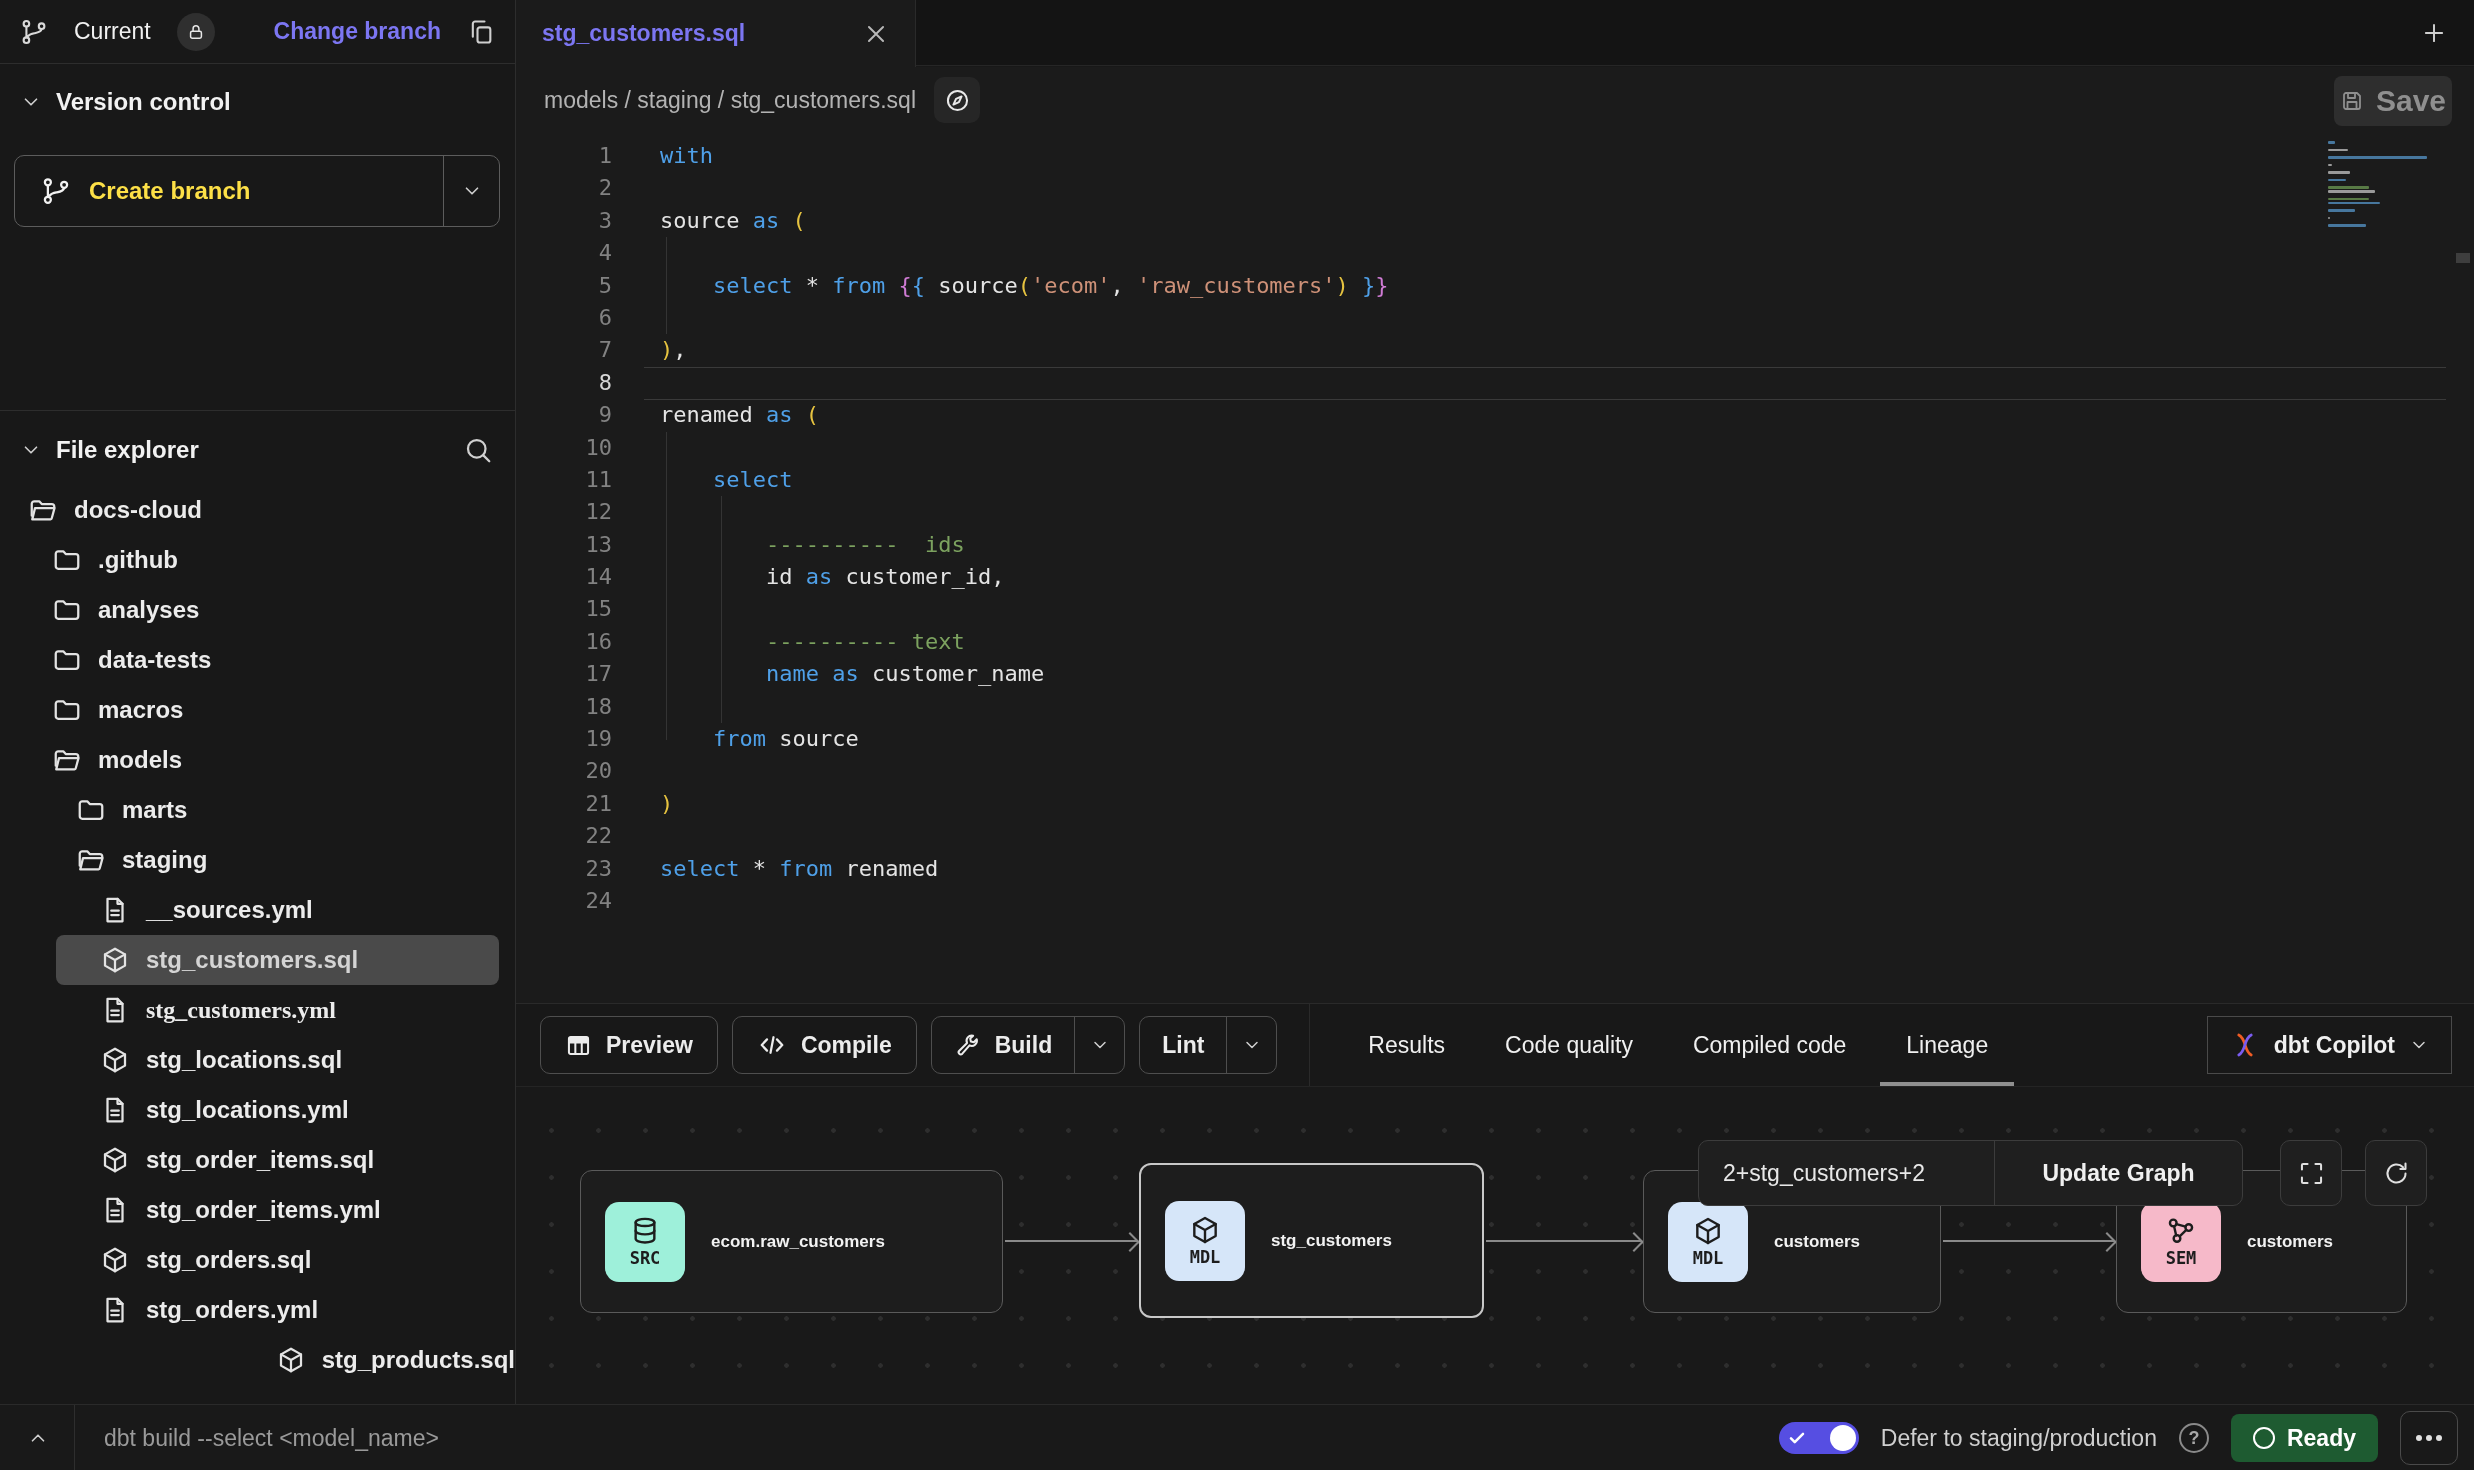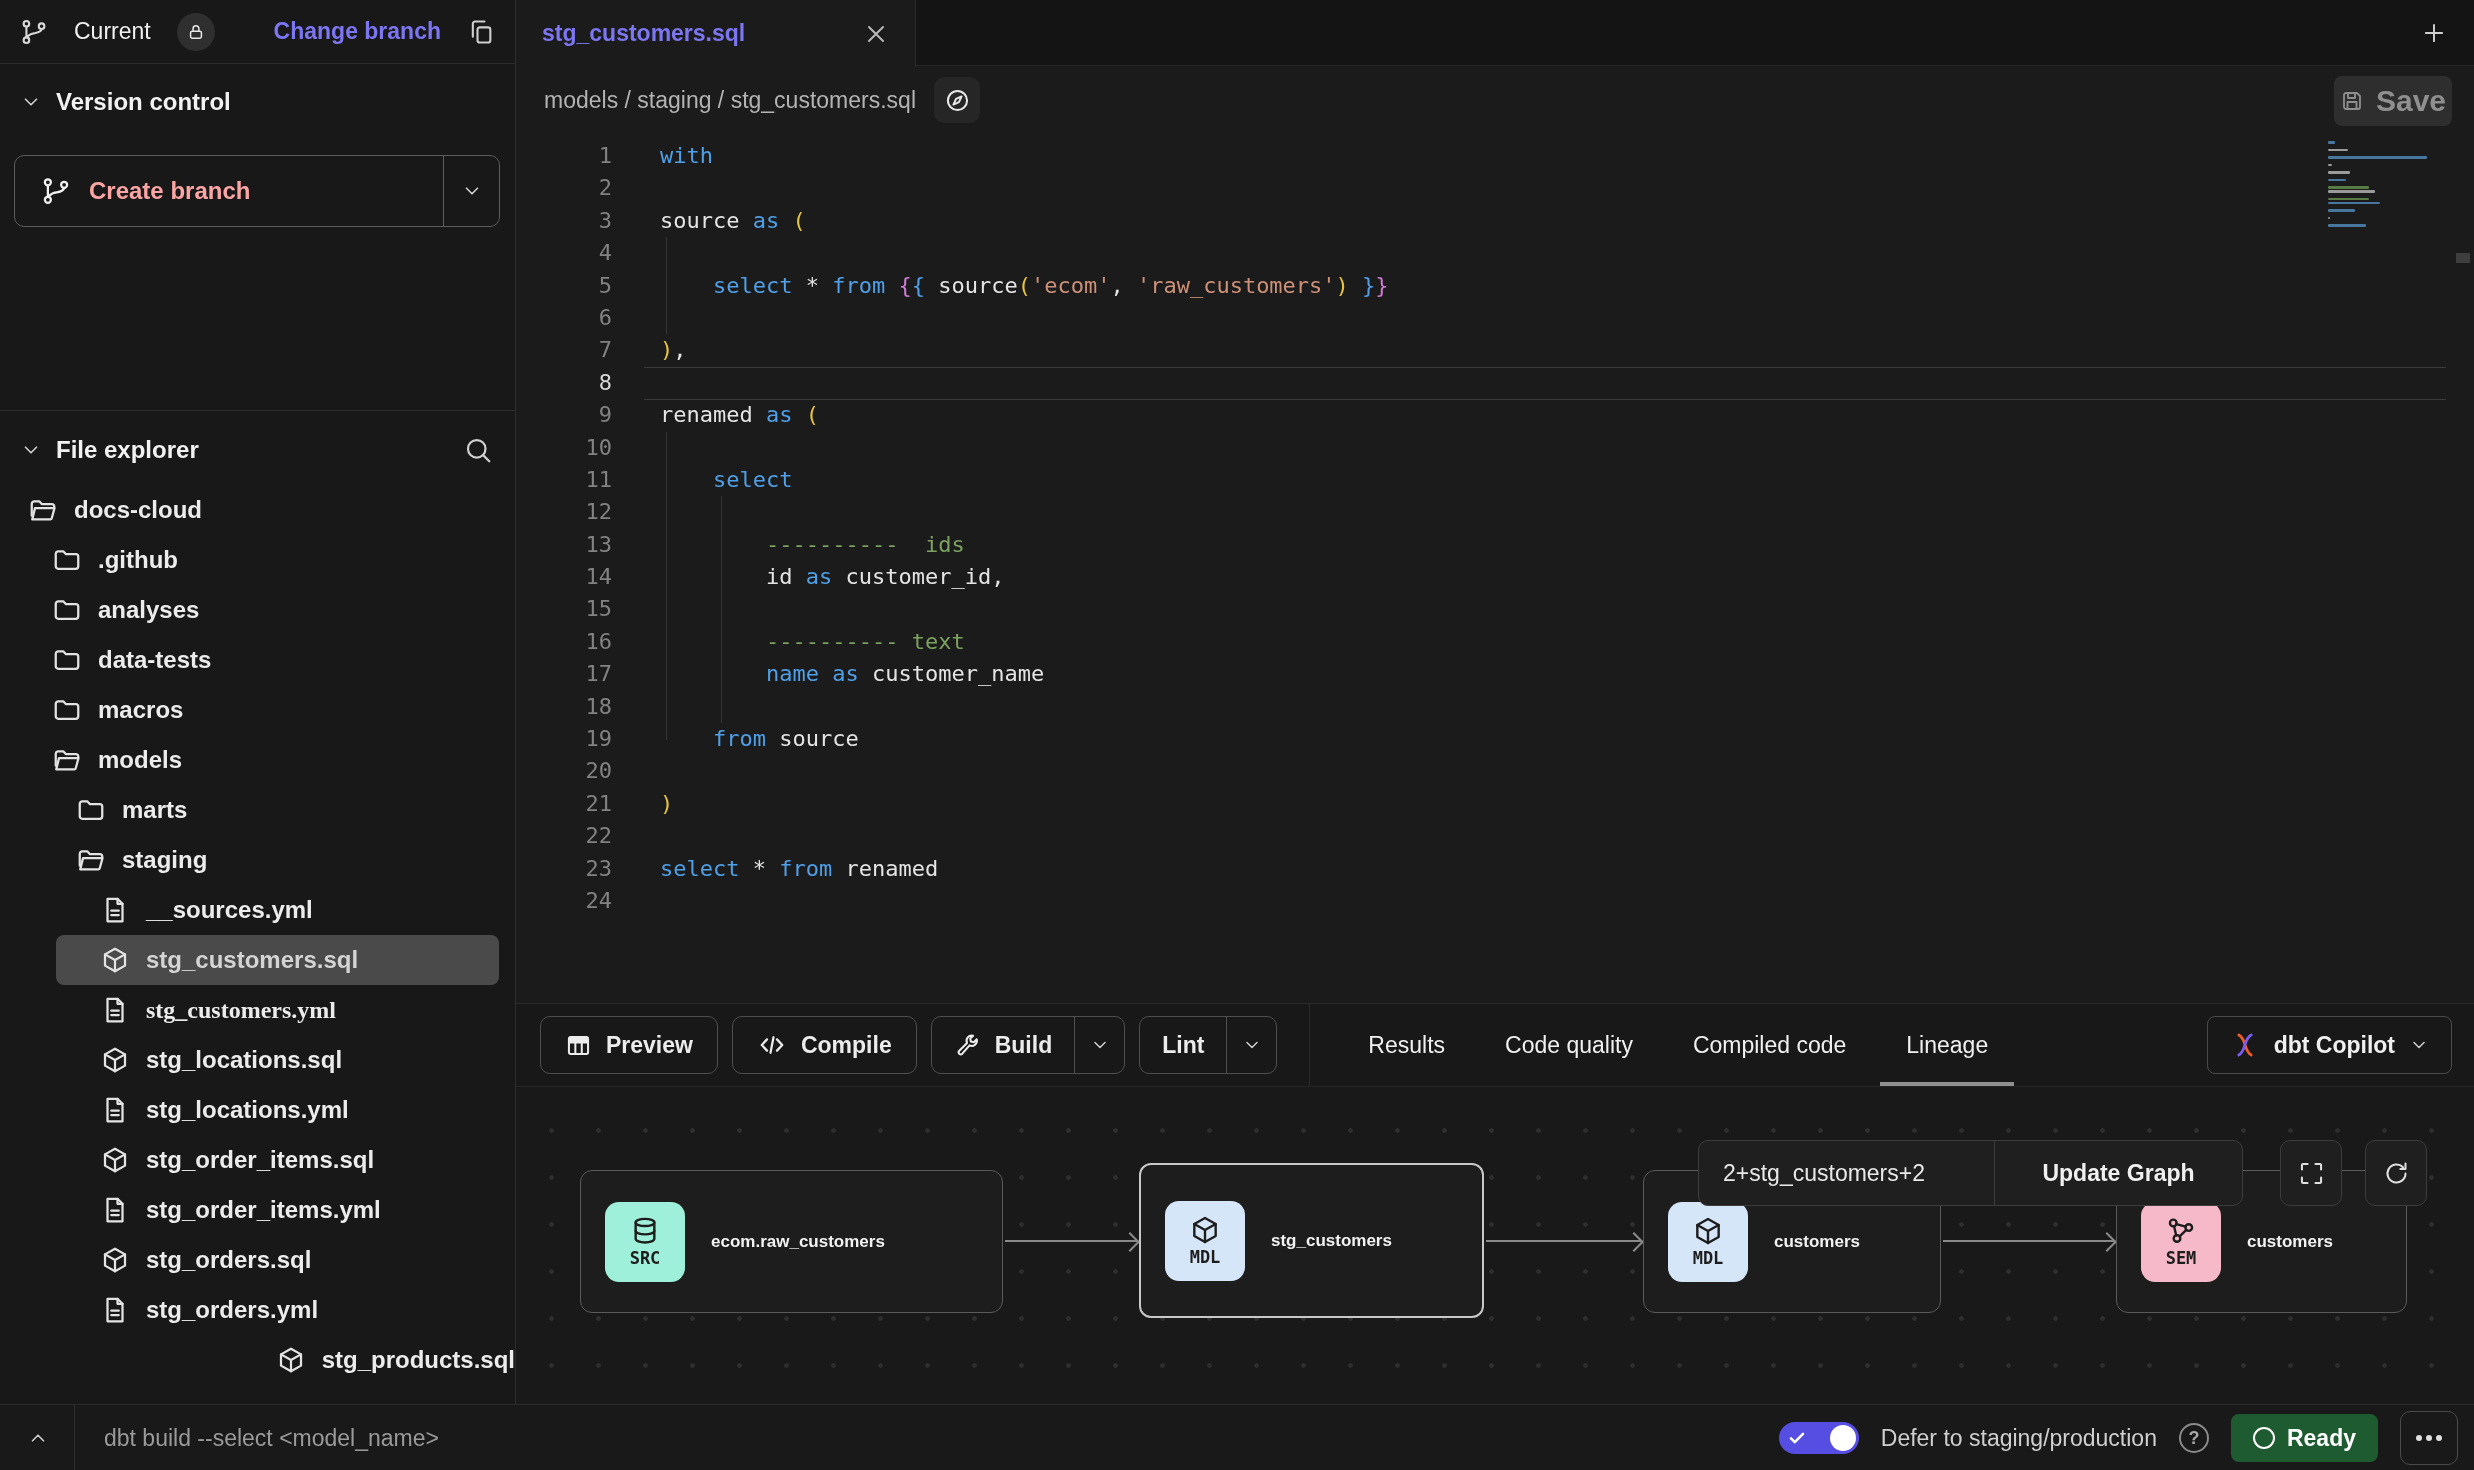--- a/index.html
+++ b/index.html
@@ -14,21 +14,21 @@
   .vc-topbar { height:64px; border-bottom:1px solid #2d2d2d; display:flex;
     align-items:center; padding:0 20px; gap:26px; }
   .vc-topbar .cur { font-size:23px; color:#f0f0f0; }
   .lock-badge { width:38px; height:38px; border-radius:50%; background:#2f2f2f;
     display:flex; align-items:center; justify-content:center; color:#e8e8e8; }
   .spacer { flex:1; }
   .change-branch { color:#7c76f2; font-size:23px; font-weight:700; }
   .vc-title { position:absolute; left:20px; top:88px; display:flex; align-items:center;
     gap:14px; font-size:24px; font-weight:700; color:#f2f2f2; }
   .create-branch { position:absolute; left:14px; top:155px; width:486px; height:72px;
-    border:1px solid #5c5c5c; border-radius:10px; display:flex; color:#fca5a5; }
+    border:1px solid #5c5c5c; border-radius:10px; display:flex; color:#fde047; }
   .create-branch .main { flex:1; display:flex; align-items:center; gap:18px;
     padding-left:26px; font-size:24px; font-weight:700; }
   .create-branch .dd { width:56px; border-left:1px solid #5c5c5c; display:flex;
     align-items:center; justify-content:center; color:#cfcfcf; }
 
   .fe { position:absolute; left:0; top:410px; right:0; bottom:0;
     border-top:1px solid #2d2d2d; overflow:hidden; }
   .fe-header { display:flex; align-items:center; gap:14px; padding:24px 22px 6px 20px;
     font-size:24px; font-weight:700; color:#f2f2f2; }
   .fe-header .lbl { flex:1; }
@@ -90,21 +90,21 @@
   .sbtn .main { display:flex; align-items:center; gap:14px; padding:0 22px; }
   .sbtn .dd { width:50px; border-left:1px solid #4e4e4e; display:flex;
     align-items:center; justify-content:center; color:#cfcfcf; }
   .vdiv { width:1px; height:83px; background:#2a2a2a; margin-left:18px; }
   .ttabs { display:flex; height:100%; margin-left:28px; }
   .ttab { position:relative; display:flex; align-items:center; padding:0 30px;
     font-size:23px; color:#f0f0f0; }
   .ttab.active::after { content:""; position:absolute; left:4px; right:4px; bottom:0;
     height:4px; background:#8f8f8f; }
   .copilot-btn { margin-left:auto; margin-right:22px; height:58px;
-    border:1px solid #4a4a4a; border-radius:8px; display:flex; align-items:center;
+    border:1px solid #4a4a4a; border-radius:0; display:flex; align-items:center;
     gap:14px; padding:0 22px; font-size:23px; font-weight:600; color:#f0f0f0; }
 
   
   .lineage { position:absolute; left:516px; top:1086px; width:1958px; height:318px;
     background:#191919; border-top:1px solid #242424;
     background-image:radial-gradient(#2e2e2e 2px, transparent 2.5px);
     background-size:47px 47px; background-position:12px 20px; }
   .lnode { position:absolute; background:#1d1d1d; border:1.5px solid #5a5a5a;
     border-radius:12px; display:flex; align-items:center; padding-left:24px; gap:26px;
     z-index:2; }

